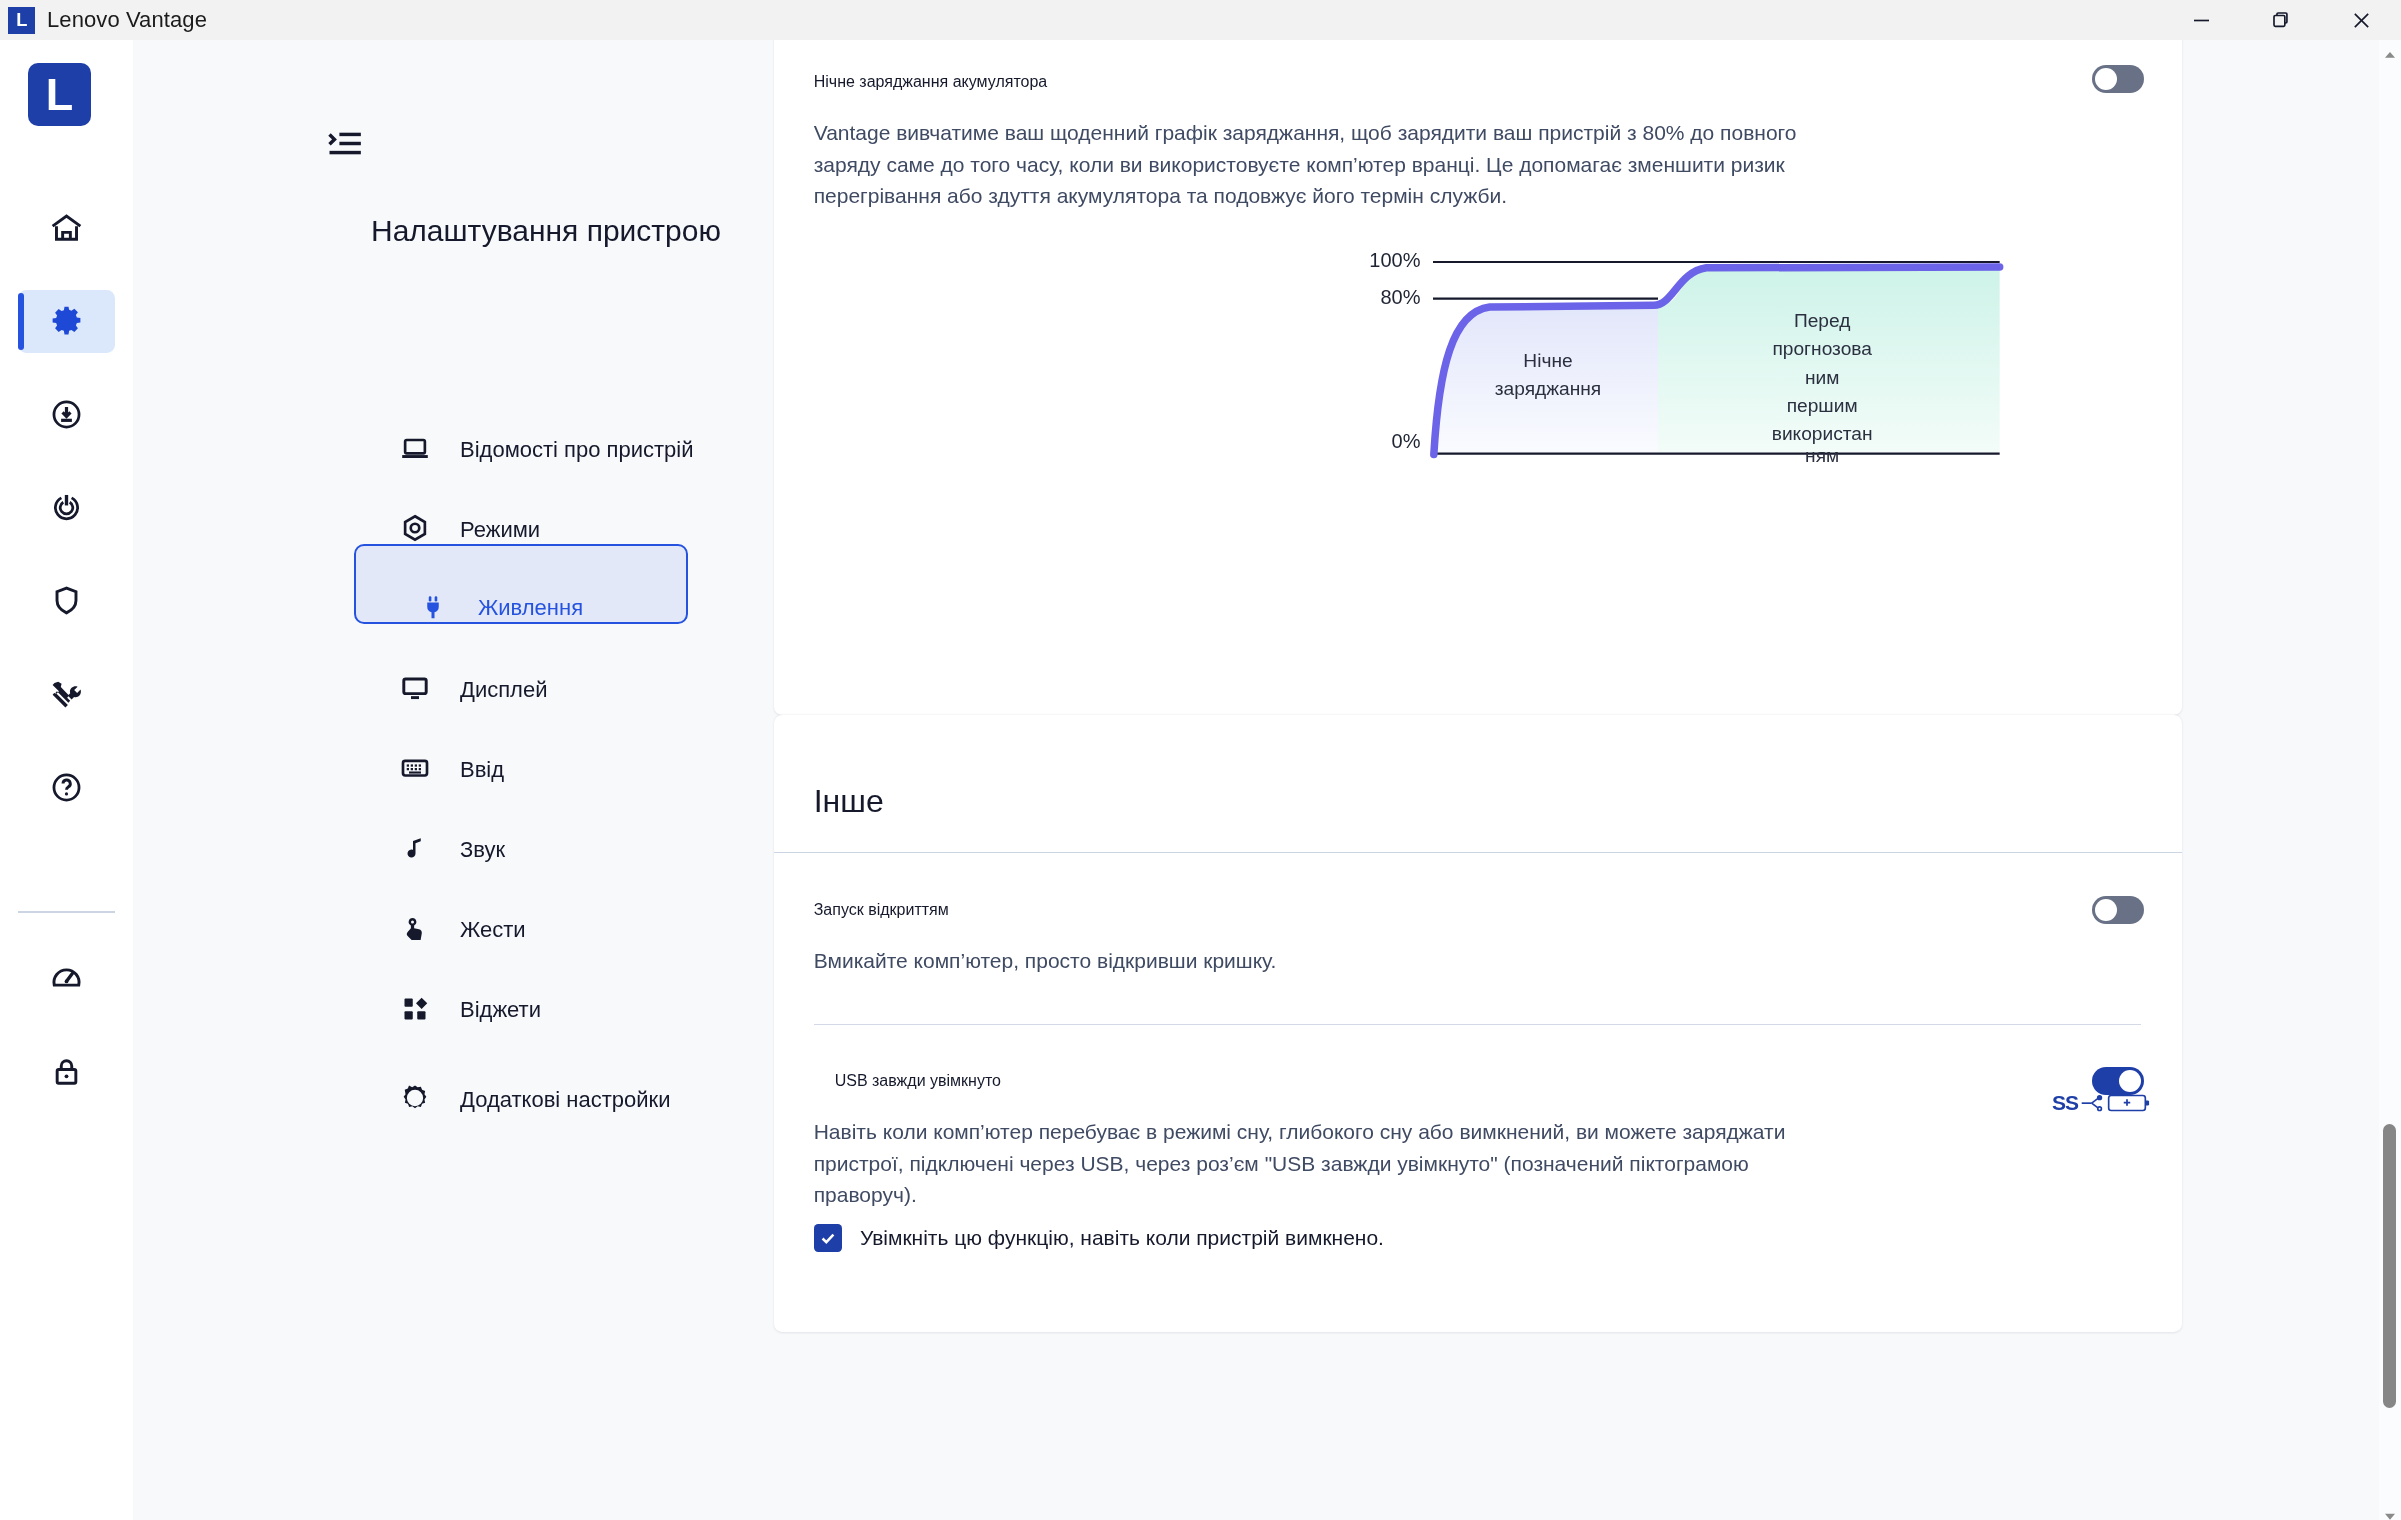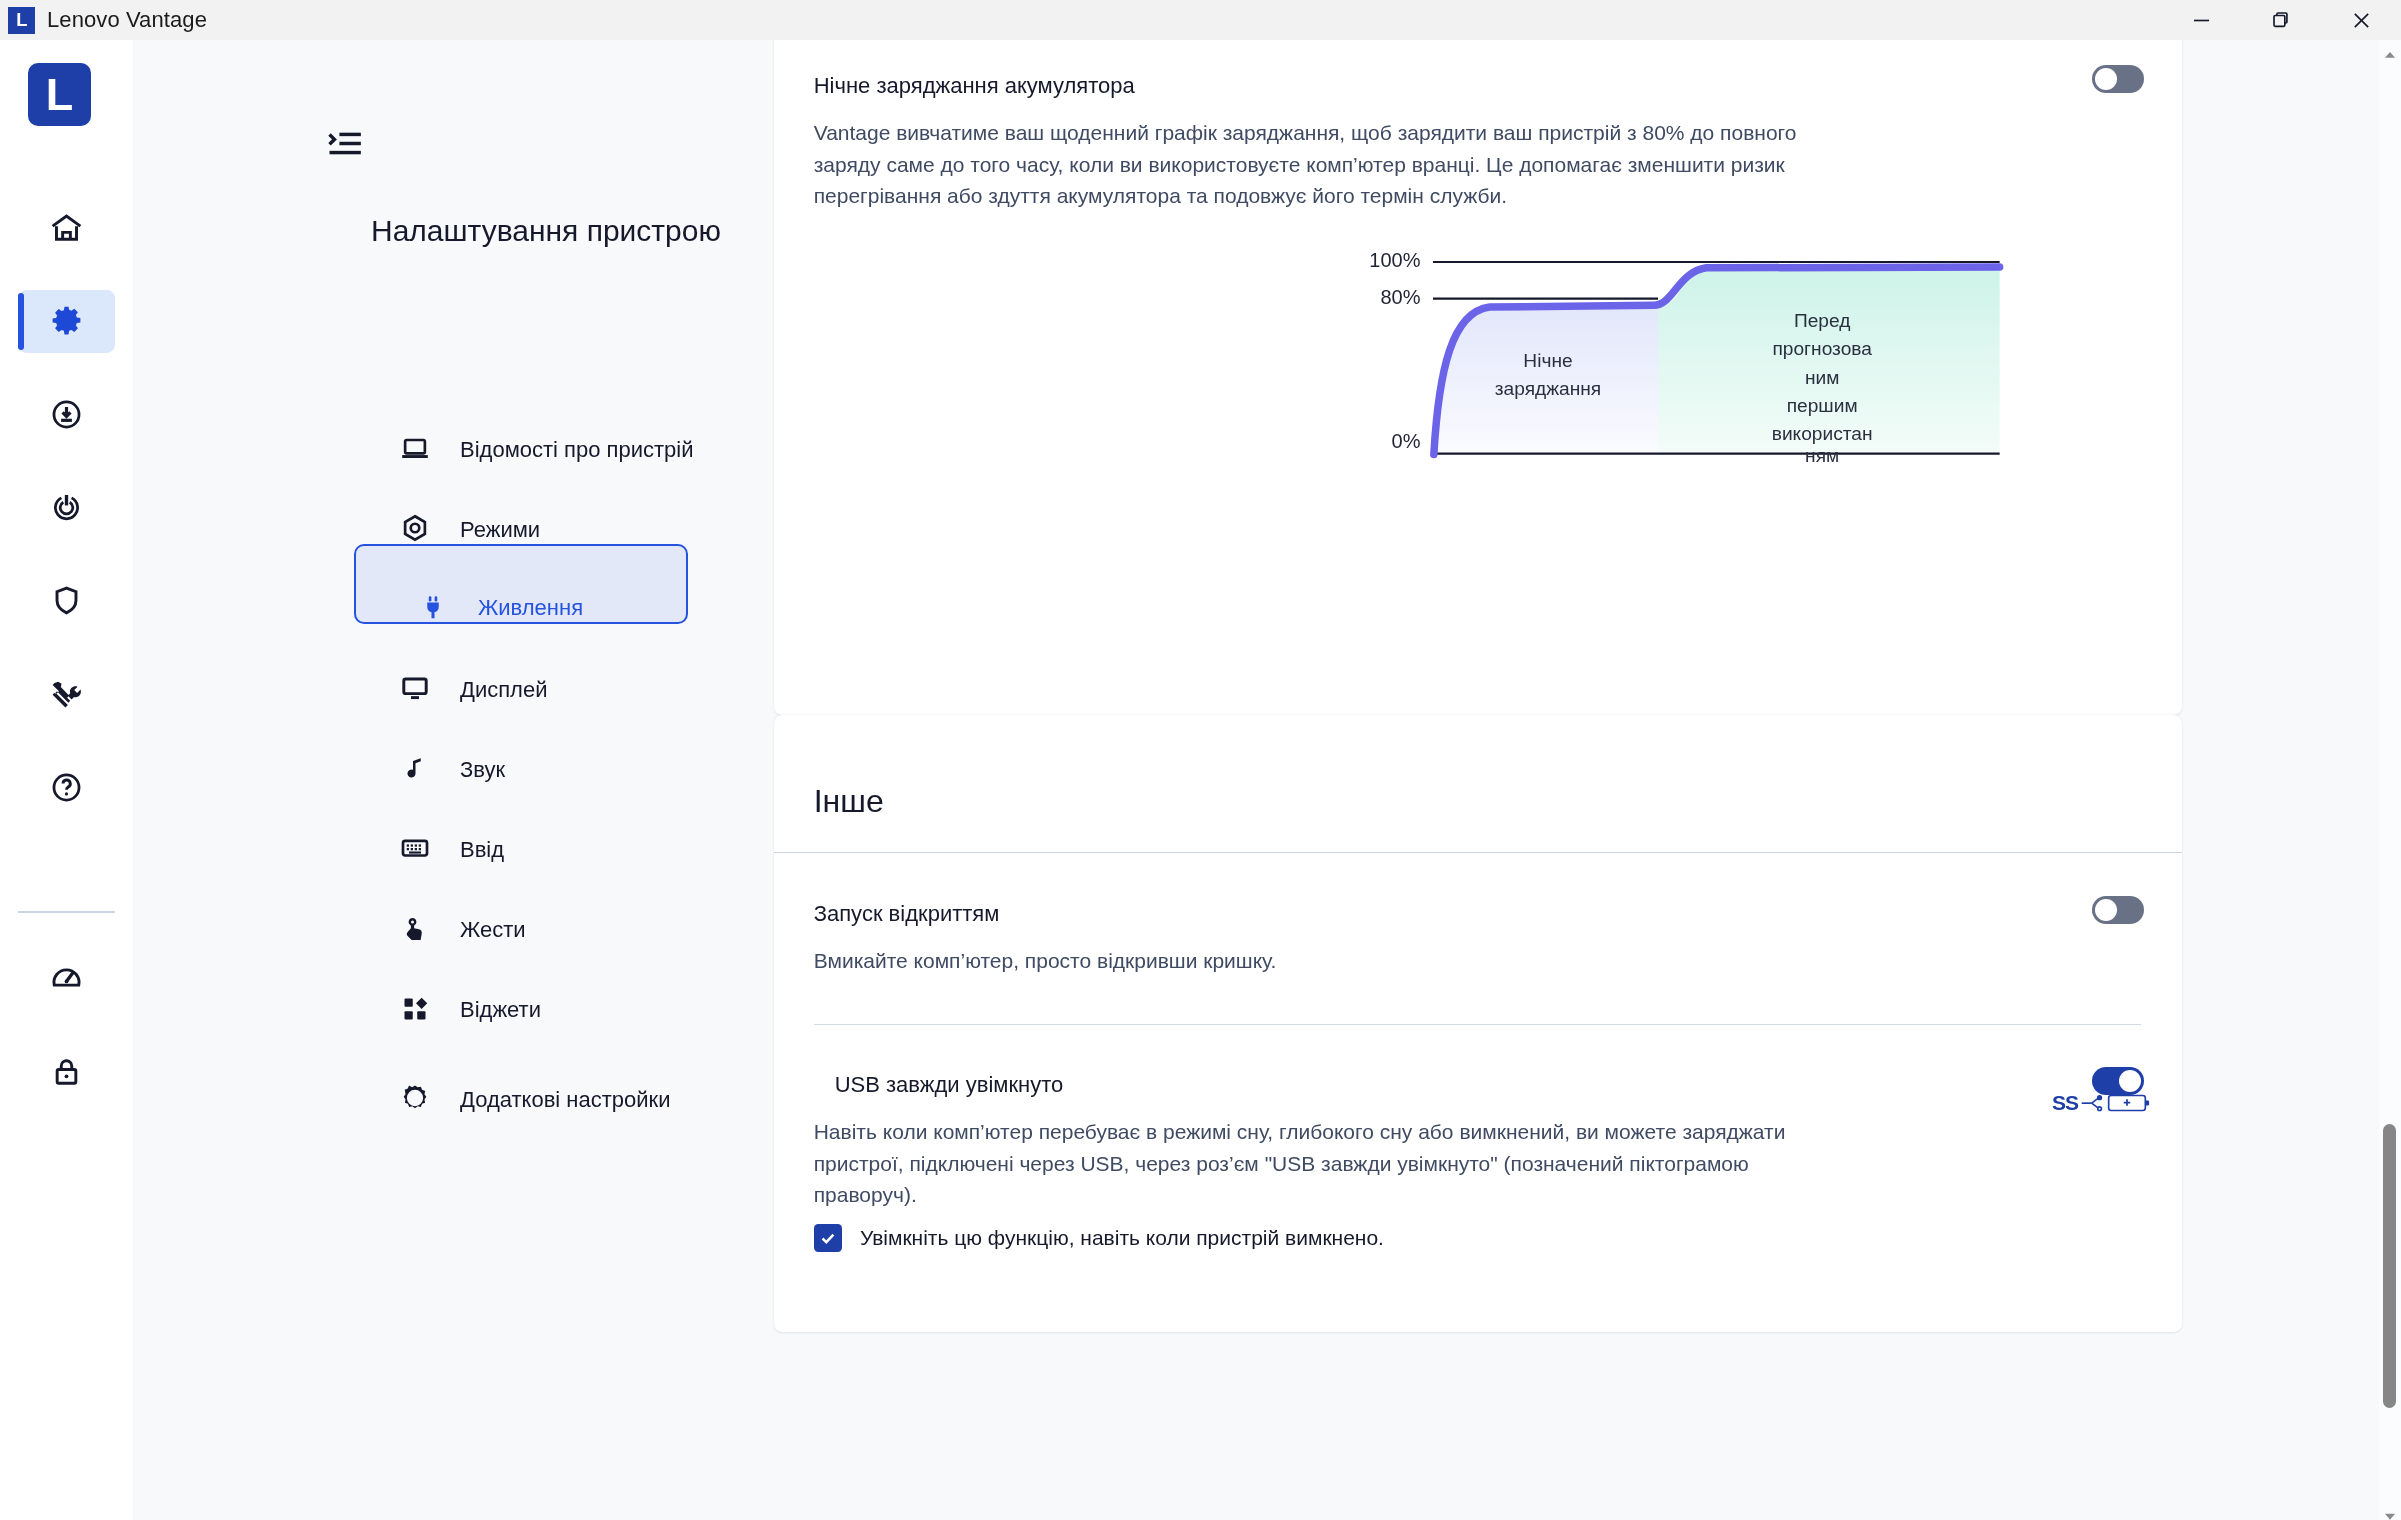--- a/index.html
+++ b/index.html
@@ -100,21 +100,21 @@
     overflow: hidden;
   }
   .card {
     position: absolute; left: 6.7px; width: 1408px;
     background: #ffffff; border-radius: 8.3px;
     box-shadow: 0 0.8px 2.5px rgba(20,25,45,.10);
   }
   #card-night { top: -100px; height: 775px; }
   #card-other { top: 675px; height: 617px; }
   .sec-title { font-size: 32px; color: #15192b; }
-  .row-title { font-size: 22px; color: #15192b; }
+  .row-title { font-size: 16px; color: #15192b; }
   .row-desc  { font-size: 21px; color: #3f4a63; line-height: 1.5; }
 
   
   #night-head { position: absolute; left: 40px; top: 133px; }
   #night-desc { position: absolute; left: 40px; top: 177px; width: 1001px; }
   #night-toggle { position: absolute; right: 38px; top: 125px; }
 
   
   #chart-wrap { position: absolute; left: 567px; top: 275px; width: 684px; height: 250px; margin-top: 37px; }
 
@@ -332,49 +332,49 @@
     </div>
 
     <div class="nav-item">
       <span class="nav-ico">
         <svg width="32" height="32" viewBox="0 0 24 24" fill="none" stroke="currentColor" stroke-width="2.2">
           <rect x="3.6" y="5.2" width="16.8" height="11" rx="1.4"></rect>
           <line x1="9" y1="19.2" x2="15" y2="19.2"></line>
         </svg>
       </span>
       <span class="nav-lbl">Дисплей</span>
-    </div>
-
-    <div class="nav-item">
-      <span class="nav-ico">
-        <svg width="30" height="30" viewBox="0 0 24 24" fill="currentColor">
-          <path d="M16.6 3.4v2.4l-4.2 1.6v8.2a3.2 3.2 0 1 1-2-2.95V5.6l6.2-2.2Z"></path>
-        </svg>
-      </span>
-      <span class="nav-lbl">Звук</span>
     </div>
 
     <div class="nav-item">
       <span class="nav-ico">
         <svg width="32" height="32" viewBox="0 0 24 24" fill="none" stroke="currentColor" stroke-width="2">
           <rect x="3" y="6.6" width="18" height="11" rx="1.6"></rect>
           <g fill="currentColor" stroke="none">
             <rect x="5.8" y="9.3" width="1.7" height="1.7"></rect>
               <rect x="8.8" y="9.3" width="1.7" height="1.7"></rect>
             <rect x="11.8" y="9.3" width="1.7" height="1.7"></rect>
               <rect x="14.8" y="9.3" width="1.7" height="1.7"></rect>
             <rect x="5.8" y="12" width="1.7" height="1.7"></rect>
               <rect x="8.8" y="12" width="1.7" height="1.7"></rect>
             <rect x="11.8" y="12" width="1.7" height="1.7"></rect>
               <rect x="14.8" y="12" width="1.7" height="1.7"></rect>
             <rect x="7.5" y="14.6" width="9" height="1.6"></rect>
           </g>
         </svg>
       </span>
       <span class="nav-lbl">Ввід</span>
+    </div>
+
+    <div class="nav-item">
+      <span class="nav-ico">
+        <svg width="30" height="30" viewBox="0 0 24 24" fill="currentColor">
+          <path d="M16.6 3.4v2.4l-4.2 1.6v8.2a3.2 3.2 0 1 1-2-2.95V5.6l6.2-2.2Z"></path>
+        </svg>
+      </span>
+      <span class="nav-lbl">Звук</span>
     </div>
 
     <div class="nav-item">
       <span class="nav-ico">
         <svg width="30" height="30" viewBox="0 0 24 24" fill="currentColor">
           <path d="M10 3.2a3.1 3.1 0 0 0-1.3 5.9v2.3l-2.6 2.9a2.6 2.6 0 0 0 .2 3.5l3 3h7.2l.9-5.2c.3-1.7-.6-3-2.2-3.4l-3.9-.9V9.1A3.1 3.1 0 0 0 10 3.2Zm0 1.9a1.2 1.2 0 1 1 0 2.4 1.2 1.2 0 0 1 0-2.4Z"></path>
         </svg>
       </span>
       <span class="nav-lbl">Жести</span>
     </div>

